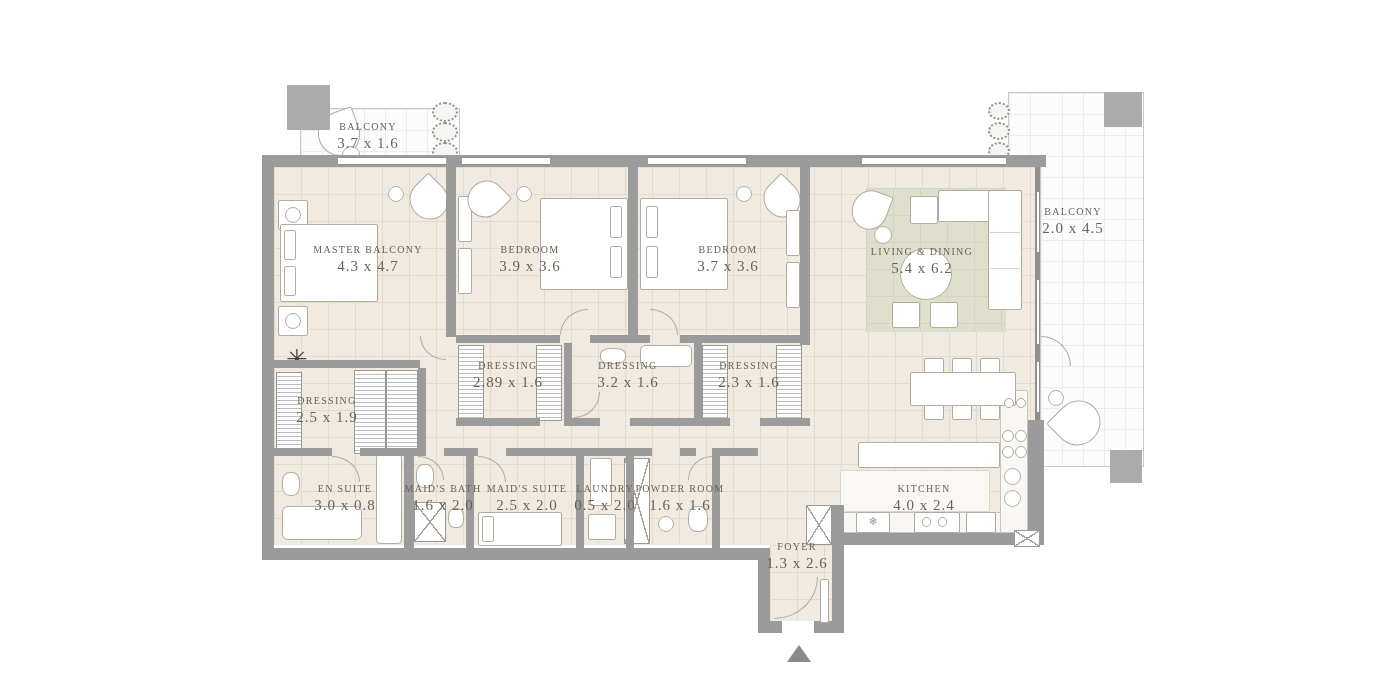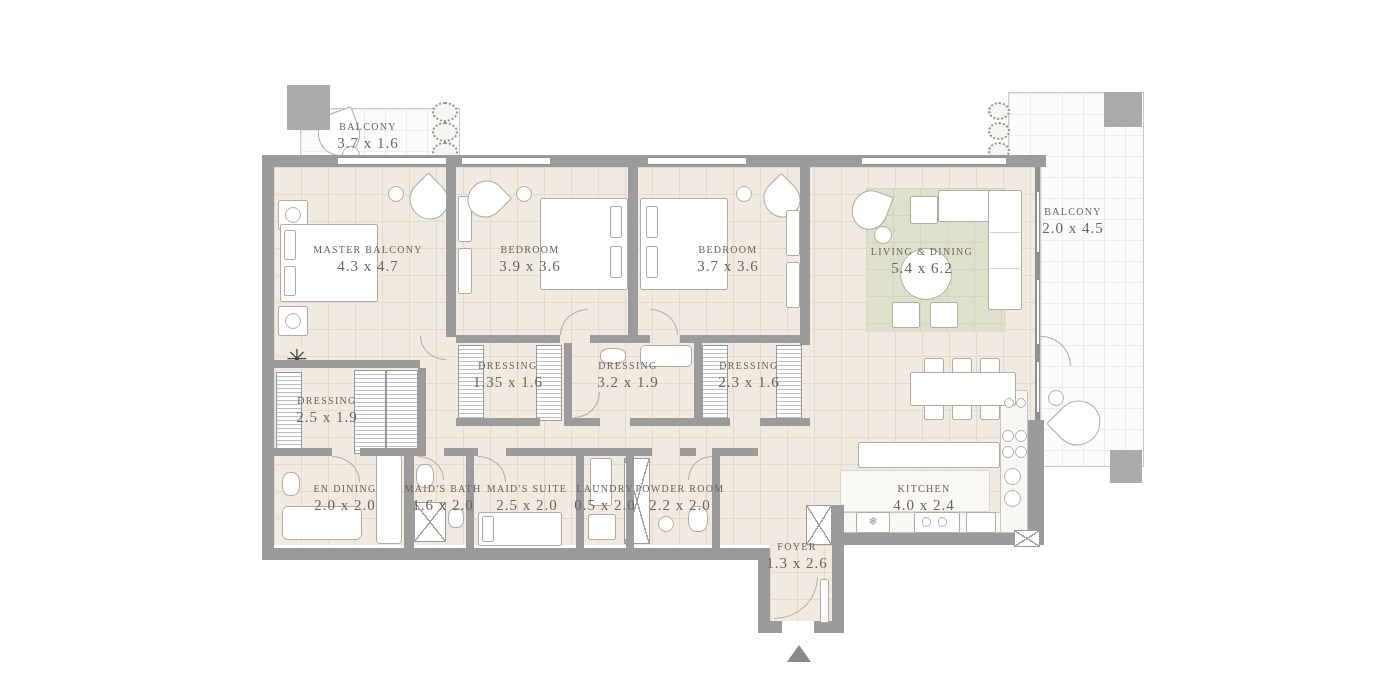--- a/index.html
+++ b/index.html
@@ -249,49 +249,49 @@
   <div class="lbl" style="left:1073px;top:206px;">
     <span class="nm">BALCONY</span>
     <span class="dm">2.0 x 4.5</span>
   </div>
   <div class="lbl" style="left:327px;top:395px;">
     <span class="nm">DRESSING</span>
     <span class="dm">2.5 x 1.9</span>
   </div>
   <div class="lbl" style="left:508px;top:360px;">
     <span class="nm">DRESSING</span>
-    <span class="dm">1.35 x 1.6</span>
+    <span class="dm">2.89 x 1.6</span>
   </div>
   <div class="lbl" style="left:628px;top:360px;">
     <span class="nm">DRESSING</span>
-    <span class="dm">3.2 x 1.9</span>
+    <span class="dm">3.2 x 1.6</span>
   </div>
   <div class="lbl" style="left:749px;top:360px;">
     <span class="nm">DRESSING</span>
     <span class="dm">2.3 x 1.6</span>
   </div>
   <div class="lbl" style="left:345px;top:483px;">
-    <span class="nm">EN DINING</span>
-    <span class="dm">2.0 x 2.0</span>
+    <span class="nm">EN SUITE</span>
+    <span class="dm">3.0 x 0.8</span>
   </div>
   <div class="lbl" style="left:443px;top:483px;">
     <span class="nm">MAID'S BATH</span>
     <span class="dm">1.6 x 2.0</span>
   </div>
   <div class="lbl" style="left:527px;top:483px;">
     <span class="nm">MAID'S SUITE</span>
     <span class="dm">2.5 x 2.0</span>
   </div>
   <div class="lbl" style="left:605px;top:483px;">
     <span class="nm">LAUNDRY</span>
     <span class="dm">0.5 x 2.0</span>
   </div>
   <div class="lbl" style="left:680px;top:483px;">
     <span class="nm">POWDER ROOM</span>
-    <span class="dm">2.2 x 2.0</span>
+    <span class="dm">1.6 x 1.6</span>
   </div>
   <div class="lbl" style="left:924px;top:483px;">
     <span class="nm">KITCHEN</span>
     <span class="dm">4.0 x 2.4</span>
   </div>
   <div class="lbl" style="left:797px;top:541px;">
     <span class="nm">FOYER</span>
     <span class="dm">1.3 x 2.6</span>
   </div>
 

